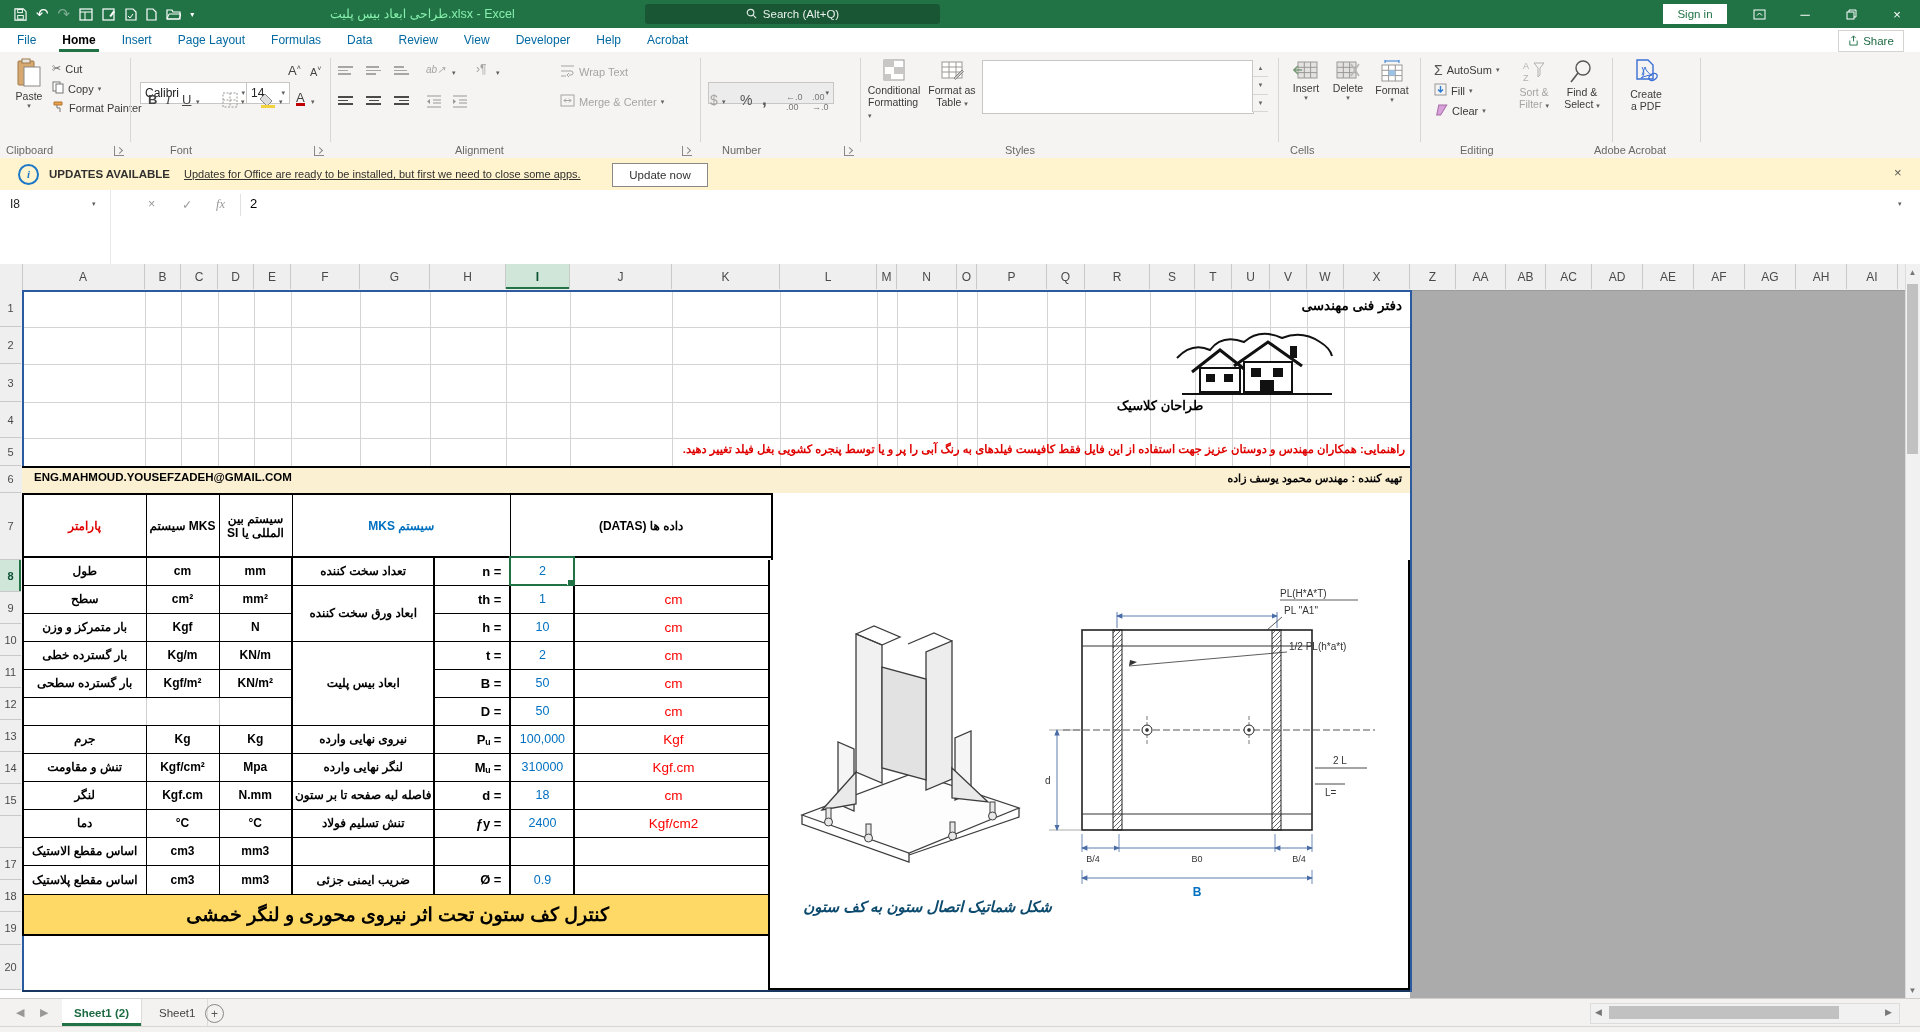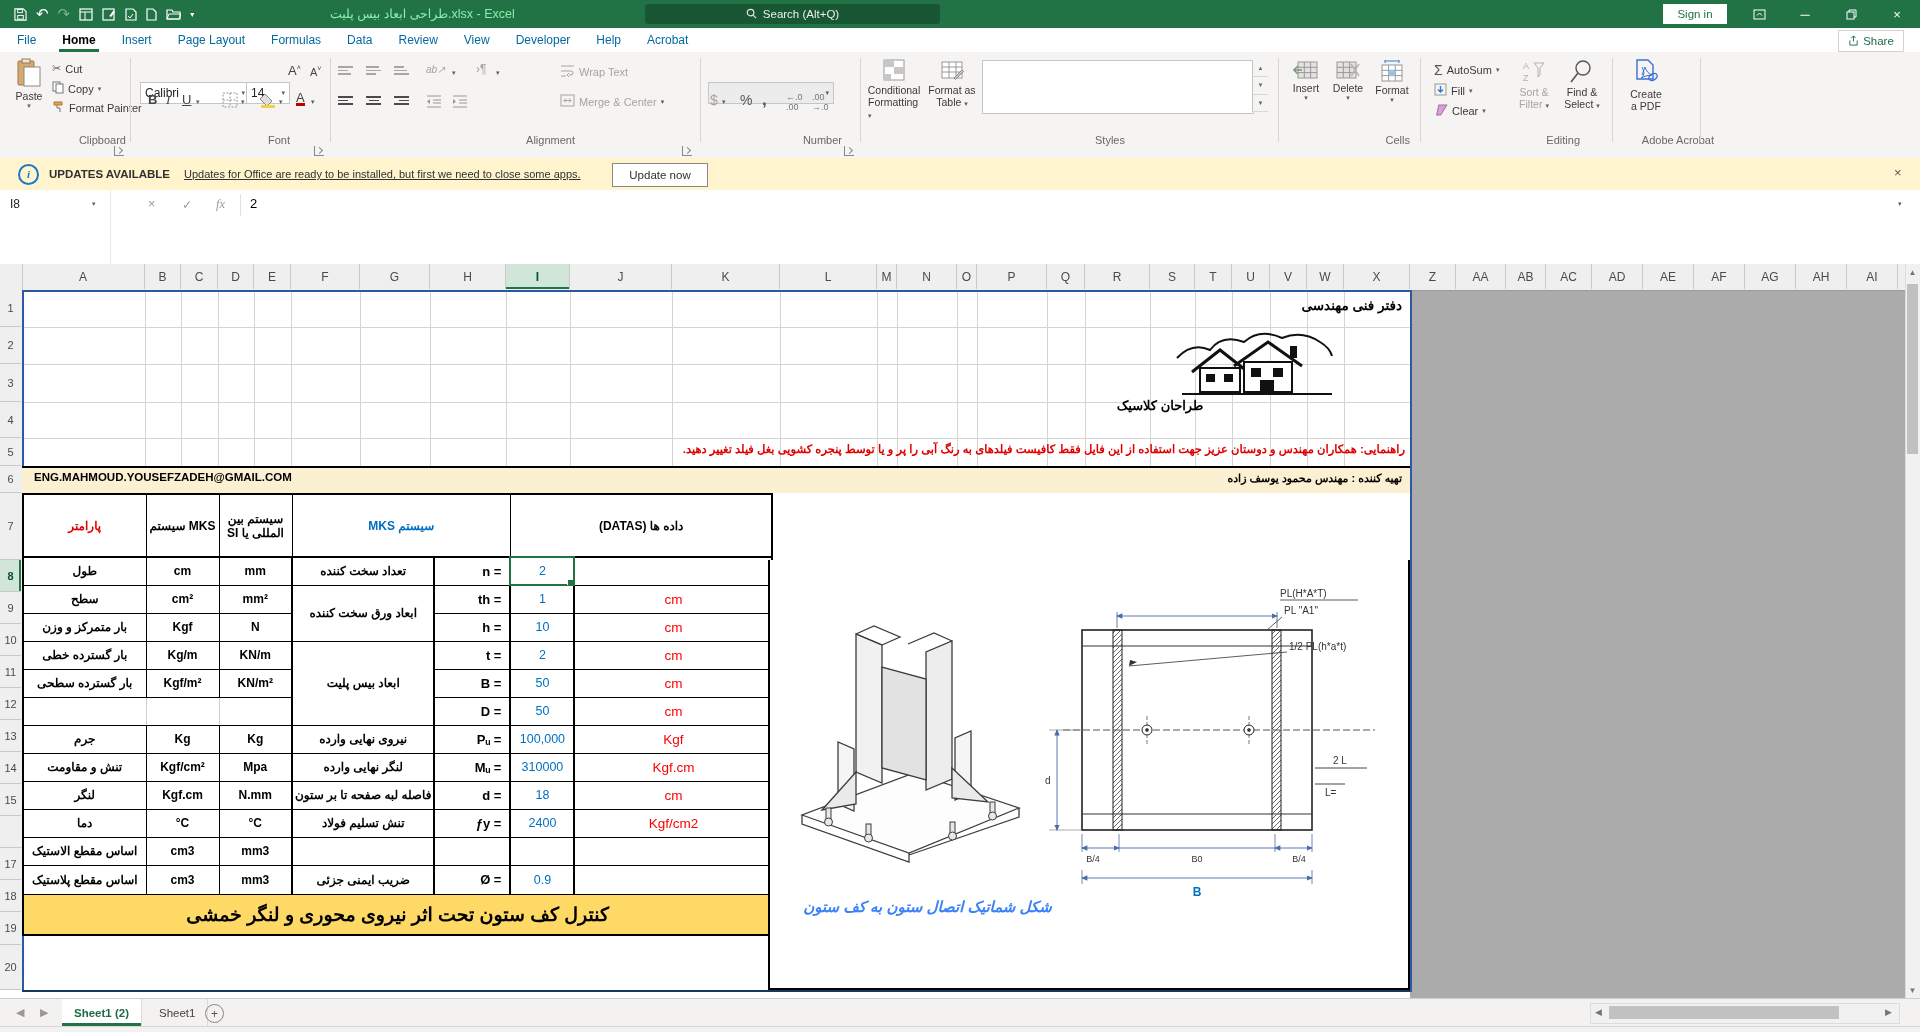--- a/index.html
+++ b/index.html
@@ -21,21 +21,21 @@
   #menubar{left:0;top:28px;width:1920px;height:24px;background:#fff;border-bottom:1px solid #e3e1de;}
   #menu-tabs{display:flex;height:24px;align-items:stretch;padding-left:4px;}
   .mtab{padding:0 13px;font-size:12px;color:#0369a1;display:flex;align-items:center;position:relative;}
   .mtab.active{color:#000;font-weight:700;}
   .mtab.active::after{content:"";position:absolute;left:10px;right:10px;bottom:0;height:3px;background:#217346;}
   .sharebtn{position:absolute;left:1838px;top:2px;width:64px;height:20px;border:1px solid #d6d4d1;background:#fff;
        font-size:11.5px;color:#1e6b43;display:flex;align-items:center;justify-content:center;gap:4px;}
   
   #ribbon{left:0;top:52px;width:1920px;height:106px;background:#f5f4f2;border-bottom:1px solid #dddbd8;}
   .rsep{position:absolute;top:6px;width:1px;height:84px;background:#d8d6d3;}
-  .glabel{position:absolute;top:82px;font-size:11px;color:#6a6866;text-align:right;width:120px;margin-left:-60px;}
+  .glabel{position:absolute;top:92px;font-size:11px;color:#6a6866;text-align:left;width:120px;margin-left:-60px;}
   .launcher{position:absolute;width:9px;height:9px;border-left:1px solid #8a8886;border-bottom:1px solid #8a8886;}
   .launcher::after{content:"";position:absolute;left:2px;bottom:2px;width:4px;height:4px;border-right:1px solid #8a8886;border-bottom:1px solid #8a8886;transform:rotate(-45deg);}
   .bigbtn{position:absolute;display:flex;flex-direction:column;align-items:center;font-size:10.5px;color:#3b3a39;}
   .smallrow{position:absolute;display:flex;align-items:center;gap:4px;font-size:11px;color:#3b3a39;white-space:nowrap;}
   .combo{position:absolute;background:#fff;border:1px solid #c8c6c4;font-size:12px;color:#222;display:flex;align-items:center;padding:0 4px;justify-content:space-between;margin-top:20px;}
   .car{font-size:7px;color:#605e5c;}
   .gray{color:#a6a4a2;}
   .fmtletter{font-size:13px;color:#444;}
   .alicon{display:inline-block;width:15px;}
   .alicon div{height:1.5px;background:#a8a6a4;margin:2px 0;}
@@ -101,21 +101,21 @@
   .c-val{text-align:center;color:#0070c0;font-size:12.5px;border-left-width:2px!important;border-right-width:2px!important;}
   .c-unit{text-align:center;color:#ff0000;font-size:13.5px;}
   .opencell{border-left-color:#cfcfcf!important;border-right-color:#cfcfcf!important;}
   td.selcell{position:relative;outline:2px solid #217346;outline-offset:-1px;}
   td.selcell::after{content:"";position:absolute;right:-2px;bottom:-2px;width:6px;height:6px;background:#217346;border:1px solid #fff;}
   .banner{background:#ffd966;font-size:19px;font-weight:800;text-align:center;border-top:2px solid #000;color:#000;}
   
   #schemHead{left:768px;top:493px;width:642px;height:67px;border:2px solid #000;box-sizing:border-box;background:#fff;
         display:flex;align-items:center;justify-content:center;font-size:13px;font-weight:700;}
   #schemBody{left:768px;top:560px;width:642px;height:430px;border:2px solid #000;border-top:none;box-sizing:border-box;background:#fff;}
-  #schemCaption{position:absolute;left:30px;top:338px;width:255px;text-align:center;font-size:15px;font-weight:800;font-style:italic;color:#3b82f6;direction:rtl;}
+  #schemCaption{position:absolute;left:30px;top:338px;width:255px;text-align:center;font-size:15px;font-weight:800;font-style:italic;color:#0c4a6e;direction:rtl;}
   
   #vscroll{left:1905px;top:264px;width:15px;height:734px;background:#f1f1f1;border-left:1px solid #dcdcdc;}
   .varr{position:absolute;left:1905px;width:15px;height:16px;font-size:8px;color:#777;display:flex;align-items:center;justify-content:center;}
   #vthumb{position:absolute;left:1907px;top:284px;width:11px;height:170px;background:#c1c1c1;}
   #tabbar{left:0;top:998px;width:1920px;height:28px;background:#f3f2f1;border-top:1px solid #d0cecc;}
   .tabnav{position:absolute;top:7px;font-size:11px;color:#9a9896;}
   .stab{position:absolute;top:0;height:27px;display:flex;align-items:center;padding:0 12px;font-size:11.5px;color:#444;background:#f3f2f1;border-right:1px solid #dddbd8;}
   .stab.active{background:#fff;color:#1e6b43;font-weight:700;box-shadow:inset 0 -3px 0 #217346;}
   #addsheet{position:absolute;left:205px;top:5px;width:17px;height:17px;border:1px solid #8a8886;border-radius:50%;
         font-size:12px;color:#555;display:flex;align-items:center;justify-content:center;}

